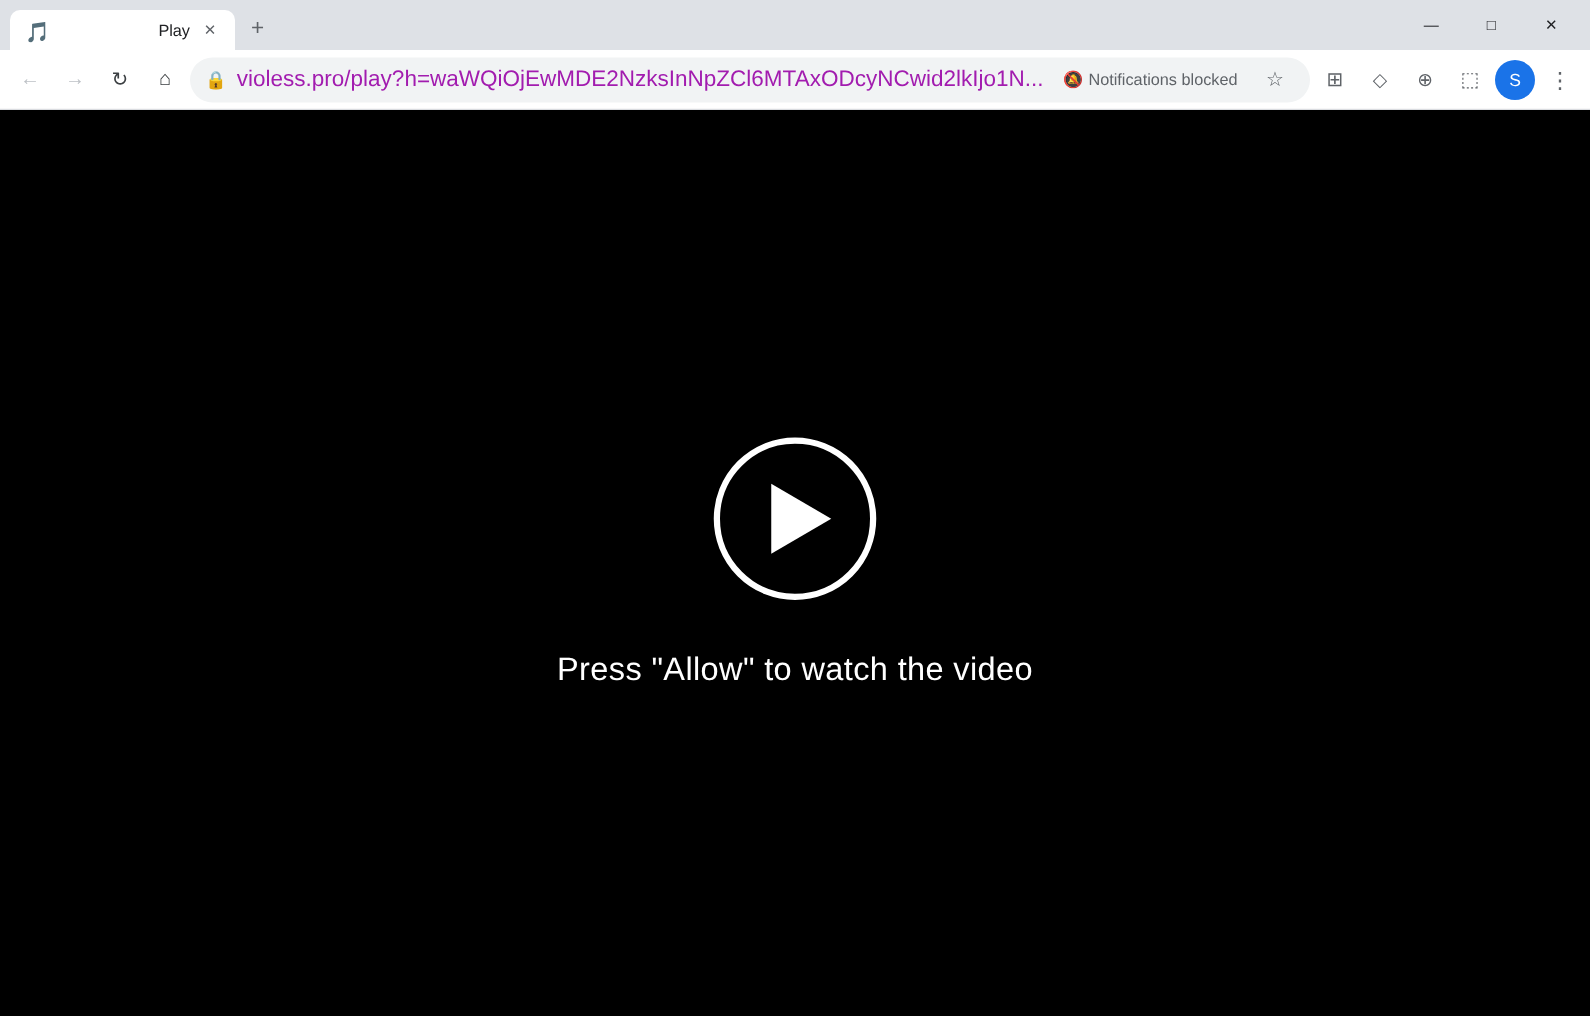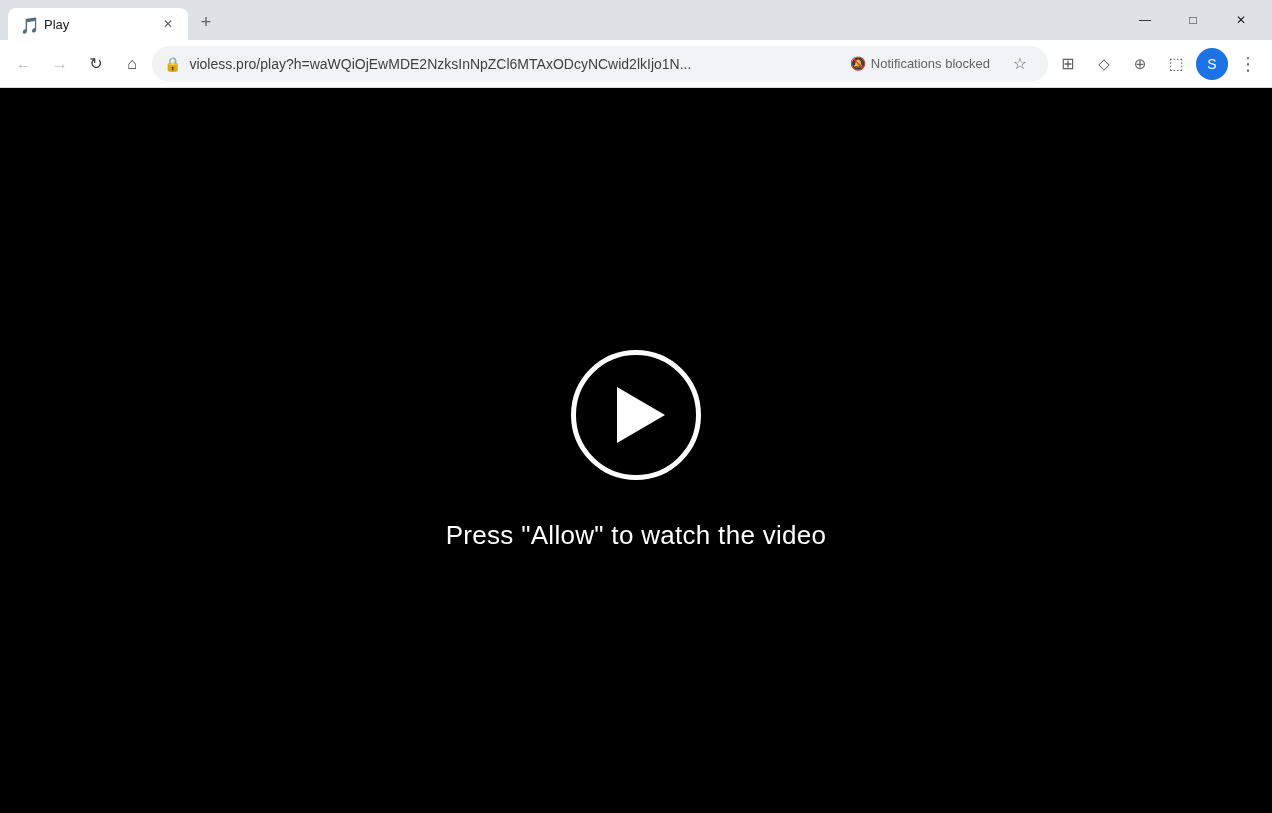--- a/index.html
+++ b/index.html
@@ -38,20 +38,21 @@
       height: 16px;
       flex-shrink: 0;
     }
     .tab-title {
       font-size: 13px;
       color: #202124;
       flex: 1;
       white-space: nowrap;
       overflow: hidden;
       text-overflow: ellipsis;
+      text-align: right;
     }
     .tab-close {
       width: 16px;
       height: 16px;
       display: flex;
       align-items: center;
       justify-content: center;
       border-radius: 50%;
       cursor: pointer;
       font-size: 12px;
@@ -119,22 +120,22 @@
       height: 36px;
       padding: 0 12px;
       gap: 8px;
       cursor: text;
     }
     .lock-icon {
       font-size: 14px;
       color: #5f6368;
     }
     .address-text {
-      font-size: 14px;
-      color: #404040;
+      font-size: 18px;
+      color: #a21caf;
       flex: 1;
       white-space: nowrap;
       overflow: hidden;
       text-overflow: ellipsis;
     }
     .notif-blocked {
       display: flex;
       align-items: center;
       gap: 4px;
       font-size: 13px;

